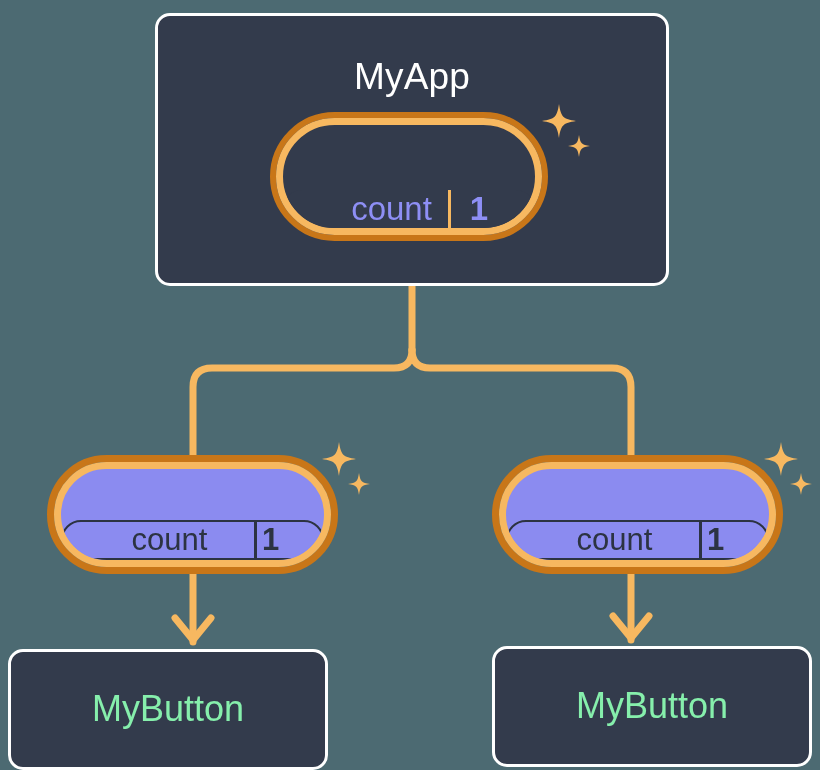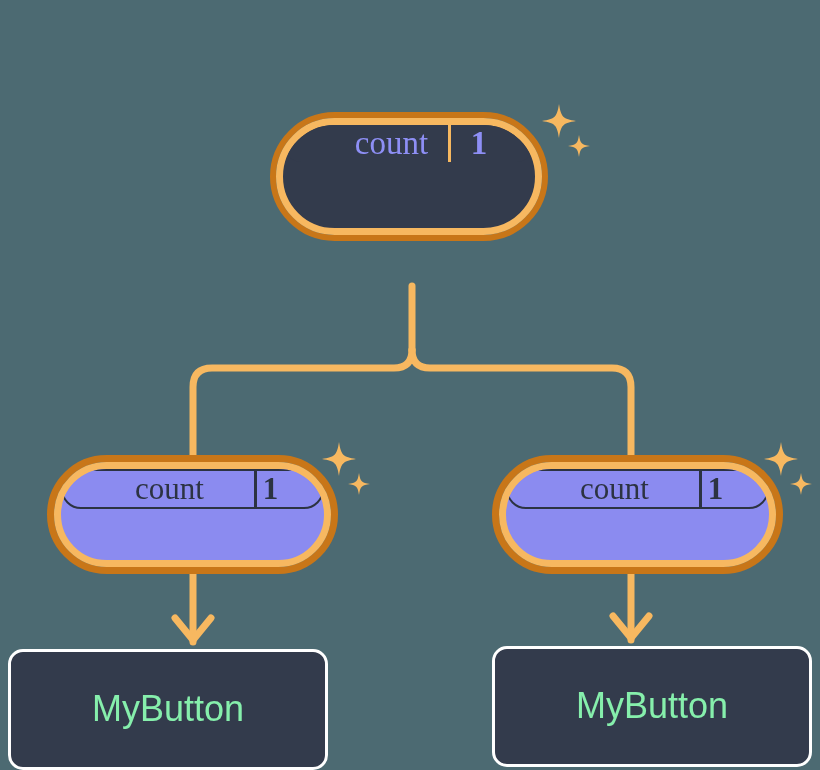--- a/index.html
+++ b/index.html
@@ -91,26 +91,25 @@
     box-sizing: border-box;
     display: flex;
     align-items: stretch;
     z-index: 3;
     border-style: solid;
     border-color: #c87618;
   }
   .pill-inner {
     flex: 1;
     display: flex;
-    align-items: flex-start;
+    align-items: flex-end;
     box-sizing: border-box;
     border-style: solid;
     border-color: #f7b860;
     overflow: hidden;
-    font-family: Liberation Serif, serif;
   }
   .pill-core {
     flex: 1;
     display: flex;
     align-items: stretch;
     box-sizing: border-box;
     overflow: hidden;
   }
   .pill-key, .pill-val {
     display: flex;
@@ -216,20 +215,23 @@
     <path d="M 412 350 Q 412 368 394 368 L 212 368 Q 193 368 193 387 L 193 470" fill="none" stroke="#f7b860" stroke-width="7" stroke-linecap="round" stroke-linejoin="round"></path>
     <path d="M 412 350 Q 412 368 430 368 L 612 368 Q 631 368 631 387 L 631 470" fill="none" stroke="#f7b860" stroke-width="7" stroke-linecap="round" stroke-linejoin="round"></path>
 
     <path d="M 193 570 L 193 642" fill="none" stroke="#f7b860" stroke-width="7" stroke-linecap="round"></path>
     <path d="M 175 618 L 193 640 L 211 618" fill="none" stroke="#f7b860" stroke-width="7" stroke-linecap="round" stroke-linejoin="round"></path>
 
     <path d="M 631 570 L 631 640" fill="none" stroke="#f7b860" stroke-width="7" stroke-linecap="round"></path>
     <path d="M 613 616 L 631 638 L 649 616" fill="none" stroke="#f7b860" stroke-width="7" stroke-linecap="round" stroke-linejoin="round"></path>
   </svg>
 
+  <div class="card" id="card-myapp">
+    <div class="card-title">MyApp</div>
+  </div>
 
   <div class="pill" id="pill-myapp">
     <div class="pill-inner">
       <div class="pill-core">
         <div class="pill-key">count</div>
         <div class="pill-val">1</div>
       </div>
     </div>
   </div>
 

